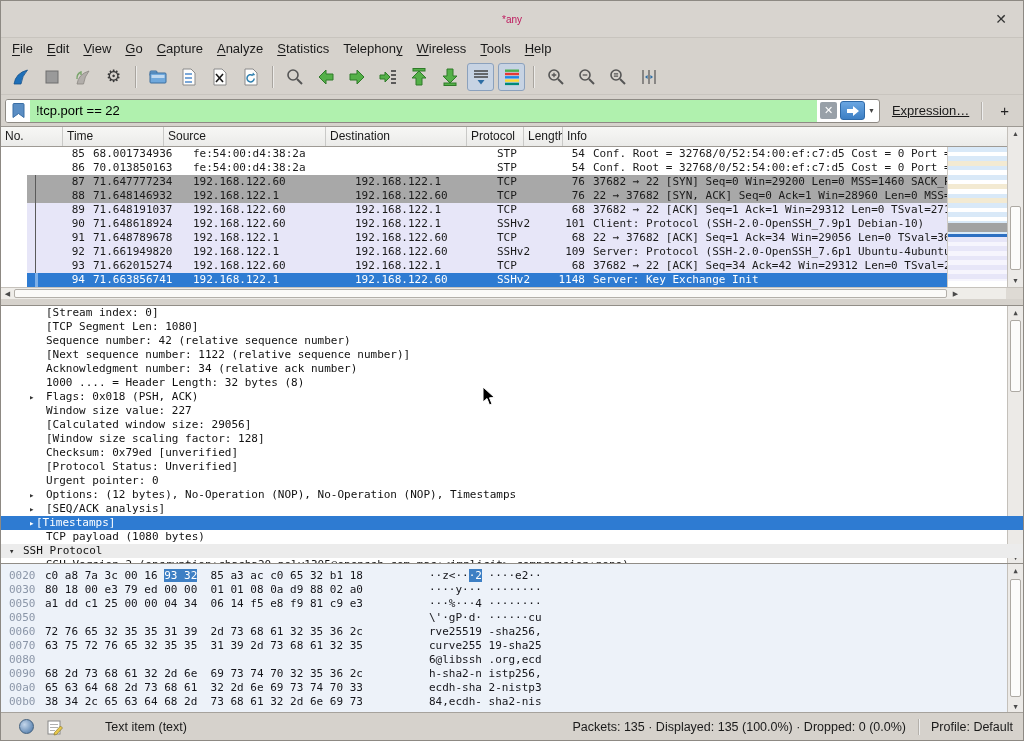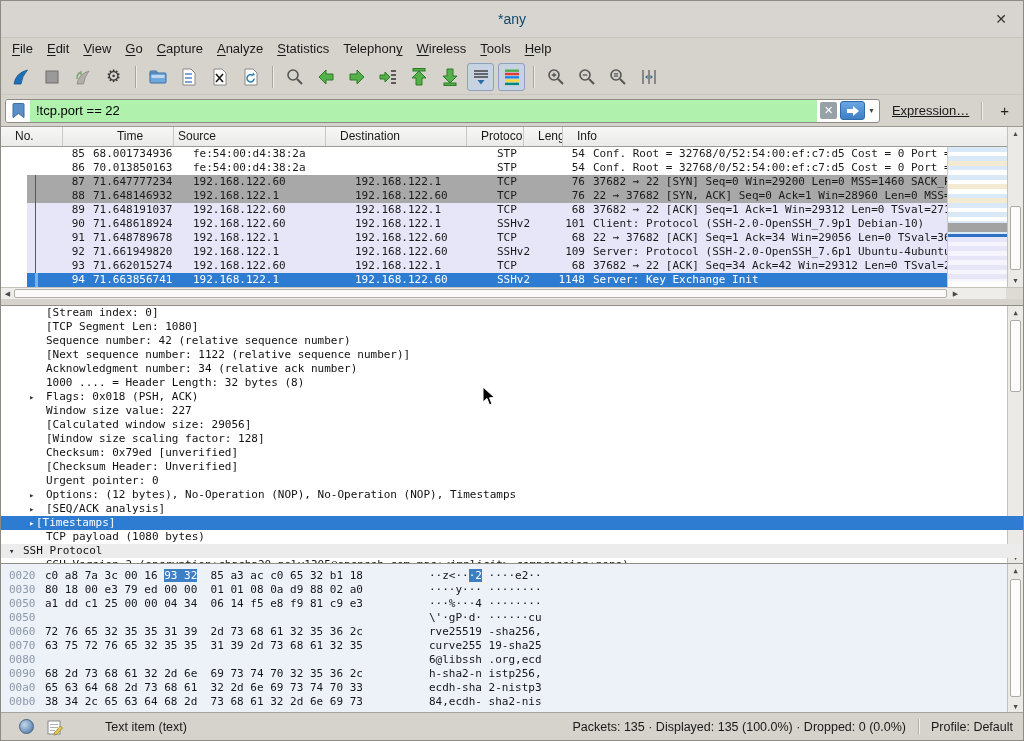--- a/index.html
+++ b/index.html
@@ -7,21 +7,21 @@
   body {
     font-family:"Liberation Sans","DejaVu Sans",sans-serif;
     background:#d6d2cc; color:#1a1a1a; position:relative;
     border:1px solid #8d8983;
   }
   .mono { font-family:"DejaVu Sans Mono","Liberation Mono",monospace; }
 
   
   .titlebar { height:37px; position:relative; display:flex; align-items:center; justify-content:center;
               background:#d8d4cf; border-bottom:1px solid #c8c4be; }
-  .title-text { font-size:14px; color:#0c4a6e; }
+  .title-text { font-size:10px; color:#be185d; }
   .win-close { position:absolute; right:12px; top:8px; width:20px; height:20px; display:flex;
                align-items:center; justify-content:center; font-size:14px; color:#333; cursor:default; }
 
   
   .menubar { height:21px; display:flex; align-items:center; padding-left:4px; font-size:13px; }
   .menu-item { padding:1px 7px; }
   .menu-item u { text-underline-offset:2px; }
 
   
   .toolbar { height:36px; display:flex; align-items:center; padding-left:4px; border-bottom:1px solid #c9c5bf; }
@@ -43,21 +43,21 @@
               border:1px solid #2f6aa8; border-radius:3px; display:flex; align-items:center; justify-content:center; }
   .fb-caret { font-size:7px; color:#444; padding:0 4px 0 1px; }
   .expr-label { font-size:13px; margin-left:12px;text-decoration:underline; }
   .fbar-sep { width:1px; height:18px; background:#b3afa9; margin:0 10px 0 12px; box-shadow:1px 0 0 #eee; }
   .add-btn { font-size:15px; color:#222; padding:0 8px; }
 
   
   .packet-list { position:relative; height:172px; background:#fff; }
   .pl-header { position:relative; height:20px; background:linear-gradient(#f7f7f5,#ebebe9);
                border-bottom:1px solid #9e9a94; font-size:12px; overflow:hidden; }
-  .pl-hcell { position:absolute; top:0; height:20px; line-height:19px; padding-left:14px;
+  .pl-hcell { position:absolute; top:0; height:20px; line-height:19px; padding-left:4px;
               border-right:1px solid #c9c9c7; overflow:hidden; white-space:nowrap; }
   .pl-rows { position:relative; height:140px; overflow:hidden; background:#fff;margin-left:26px; }
   .pl-row { position:relative; height:14px; font-size:11px; line-height:14px; white-space:nowrap; }
   .pl-row span { position:absolute; top:0; }
   .pl-row .c-no   { left:0;   width:58px;  text-align:right; }
   .pl-row .c-time { left:66px; }
   .pl-row .c-src  { left:166px; }
   .pl-row .c-dst  { left:328px; }
   .pl-row .c-pro  { left:470px; }
   .pl-row .c-len  { left:520px; width:38px; text-align:right; }
@@ -281,21 +281,21 @@
     <span class="fb-caret">▼</span>
   </div>
   <span class="expr-label">Expression…</span>
   <span class="fbar-sep"></span>
   <span class="add-btn">+</span>
 </div>
 
 <div class="packet-list">
   <div class="pl-header" id="pl-header">
       <div class="pl-hcell" style="left: 0px; width: 62px;">No.</div>
-      <div class="pl-hcell" style="left: 72px; width: 101px; text-align: center;">Time</div>
+      <div class="pl-hcell" style="left: 62px; width: 101px;">Time</div>
       <div class="pl-hcell" style="left: 163px; width: 162px;">Source</div>
       <div class="pl-hcell" style="left: 325px; width: 141px;">Destination</div>
       <div class="pl-hcell" style="left: 466px; width: 57px;">Protocol</div>
       <div class="pl-hcell" style="left: 523px; width: 39px;">Length</div>
       <div class="pl-hcell" style="left: 562px; width: 446px;">Info</div>
     </div>
   <div class="pl-rows mono" id="pl-rows">
       <div class="pl-row white">
         <span class="c-no">85</span>
         <span class="c-time">68.001734936</span>
@@ -445,21 +445,21 @@
     <div class="d-line">
       <span style="position: absolute; left: 45px;">[Calculated window size: 29056]</span>
     </div>
     <div class="d-line">
       <span style="position: absolute; left: 45px;">[Window size scaling factor: 128]</span>
     </div>
     <div class="d-line">
       <span style="position: absolute; left: 45px;">Checksum: 0x79ed [unverified]</span>
     </div>
     <div class="d-line">
-      <span style="position: absolute; left: 45px;">[Checksum Header: Unverified]</span>
+      <span style="position: absolute; left: 45px;">[Protocol Status: Unverified]</span>
     </div>
     <div class="d-line">
       <span style="position: absolute; left: 45px;">Urgent pointer: 0</span>
     </div>
     <div class="d-line">
       <span class="d-arrow" style="left: 28px;">▸</span>
       <span style="position: absolute; left: 45px;">Options: (12 bytes), No-Operation (NOP), No-Operation (NOP), Timestamps</span>
     </div>
     <div class="d-line">
       <span class="d-arrow" style="left: 28px;">▸</span>

